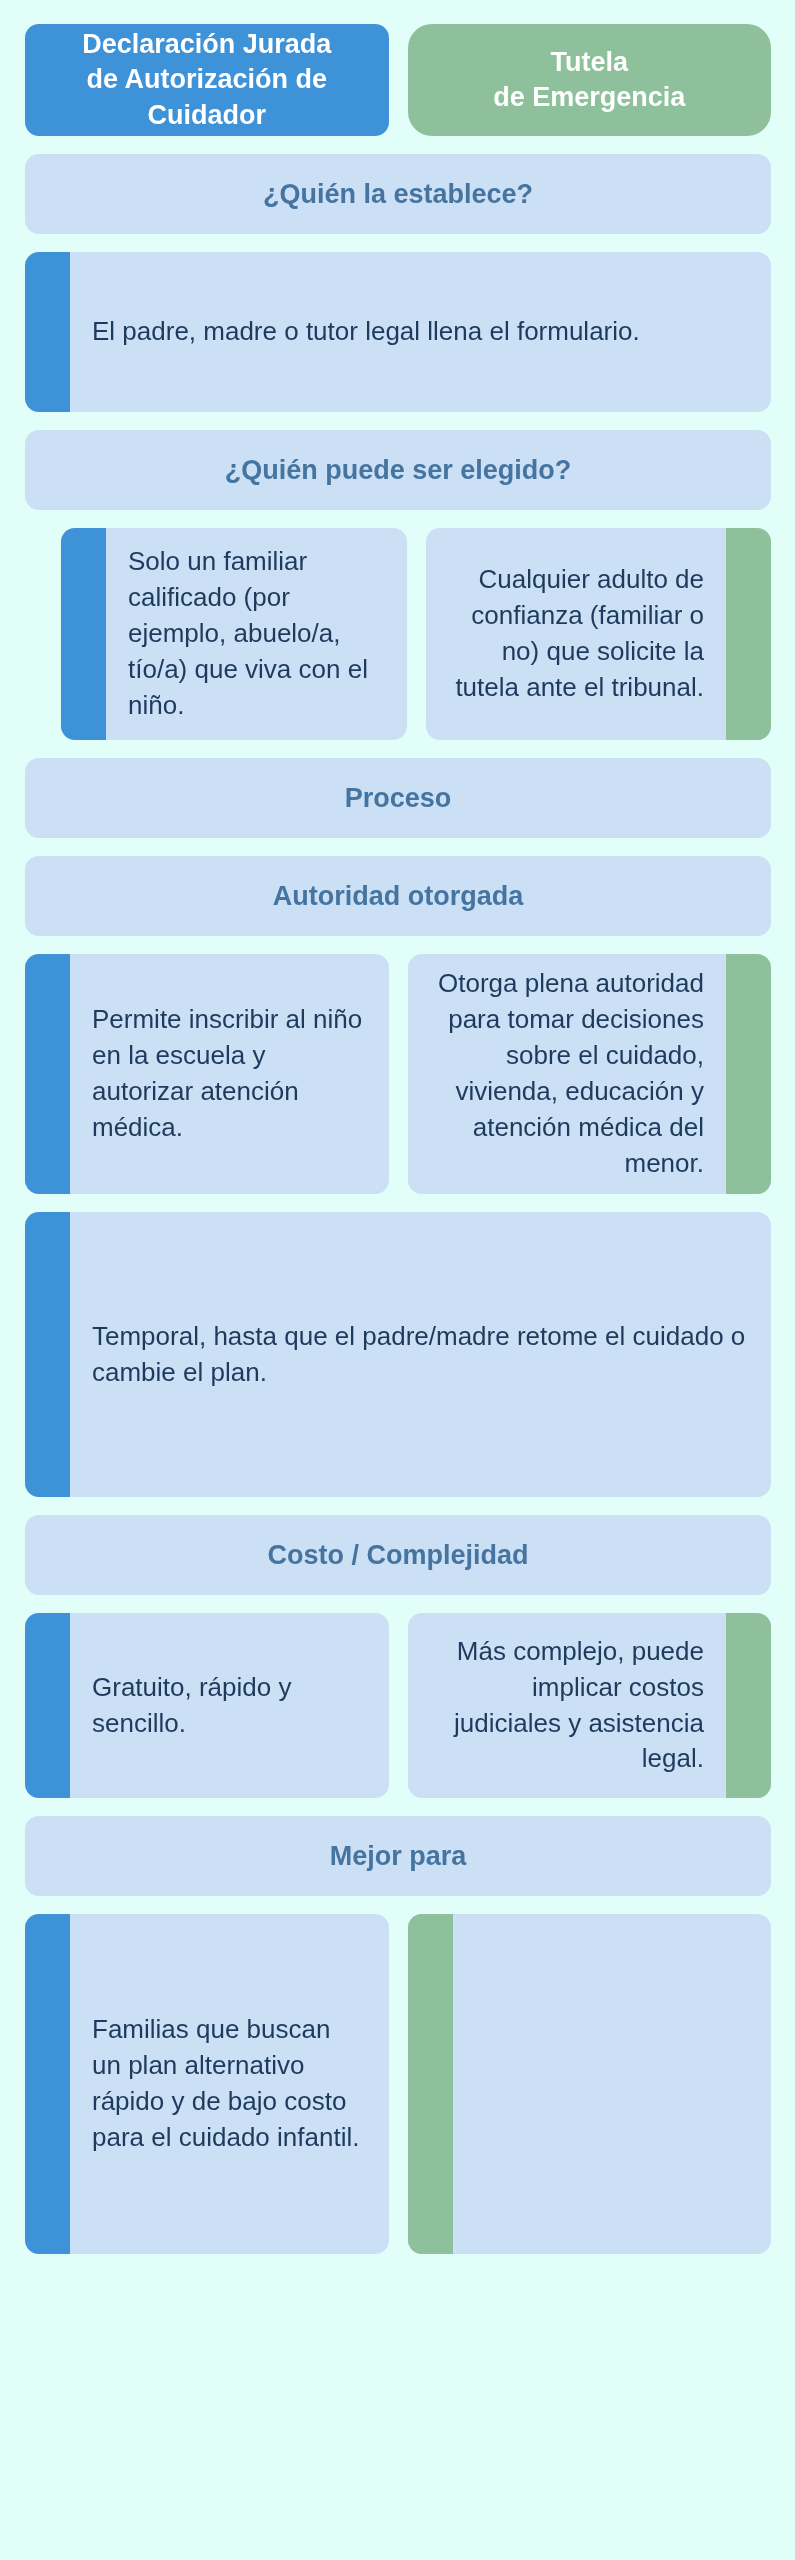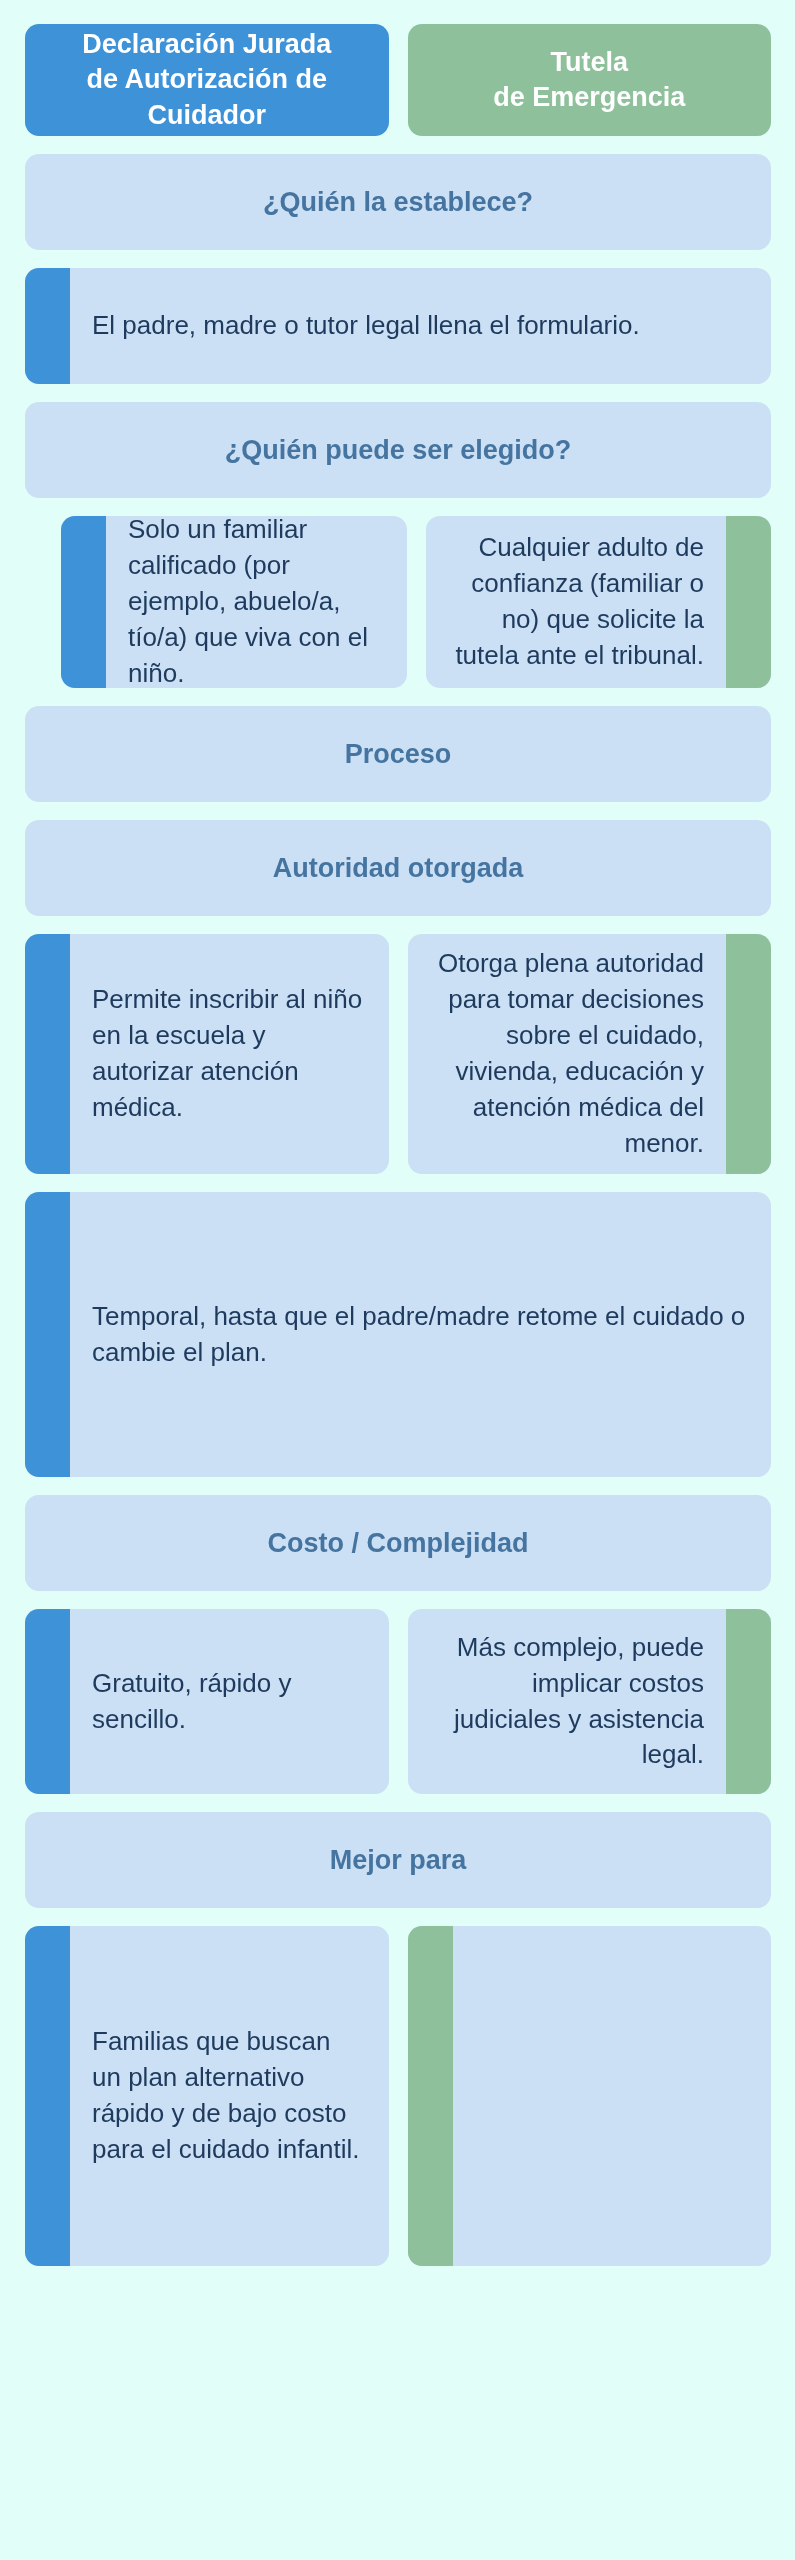--- a/index.html
+++ b/index.html
@@ -37,23 +37,23 @@
     justify-content:center;
     text-align:center;
     color:#FFFFFF;
     font-size:27px;
     font-weight:bold;
     line-height:1.3;
     white-space:pre-line;
     cursor:pointer;
   }
   .btn.blue{background:var(--blue);}
-  .btn.green{background:var(--green);}
+  .btn.green{background:var(--green);border-radius:24px;}
   .section-title{
-    height:96px;
+    height:80px;
     border-radius:14px;
     background:var(--cardbg);
     display:flex;
     align-items:center;
     justify-content:center;
     text-align:left;
     color:var(--titletext);
     font-size:27px;
     font-weight:bold;
     margin-bottom:18px;
@@ -72,21 +72,21 @@
     display:flex;
     align-items:center;
     padding:12px 22px;
     color:var(--bodytext);
     font-size:26px;
     font-weight:500;
     line-height:1.38;
   }
   .card.left .card-body{text-align:left;}
   .card.right .card-body{text-align:right;justify-content:flex-end;}
-  .h1{height:116px;} .h2{height:172px;padding-left:36px;} .h3{height:170px;} .h4{height:240px;}
+  .h1{height:160px;} .h2{height:212px;padding-left:36px;} .h3{height:170px;} .h4{height:240px;}
   .h5{height:285px;} .h6{height:185px;} .h7{height:340px;}
 </style>
 </head>
 <body>
 
 <div class="page">
 
   <div class="row">
     <div class="btn blue col">Declaración Jurada
 de Autorización de Cuidador</div>

